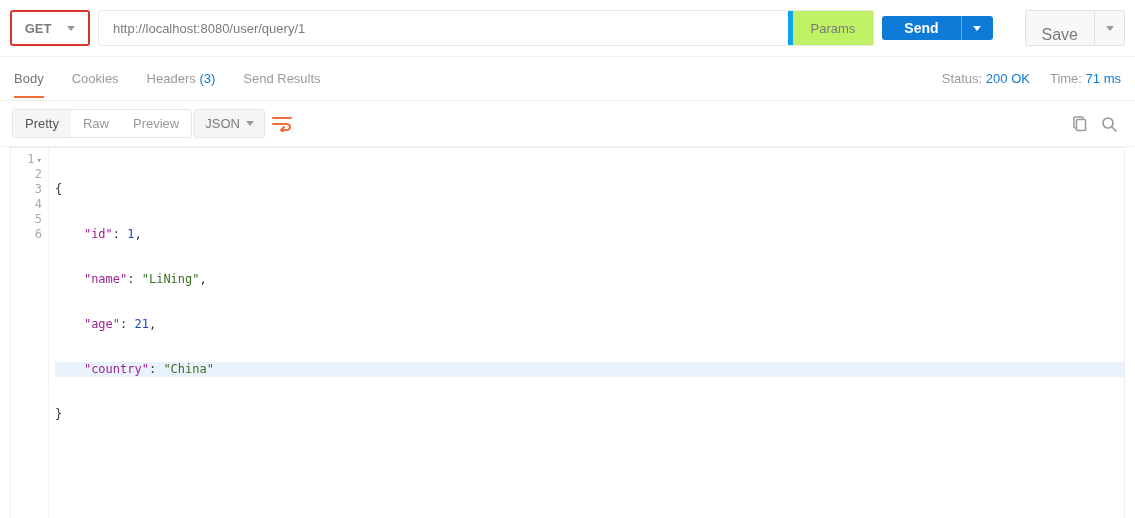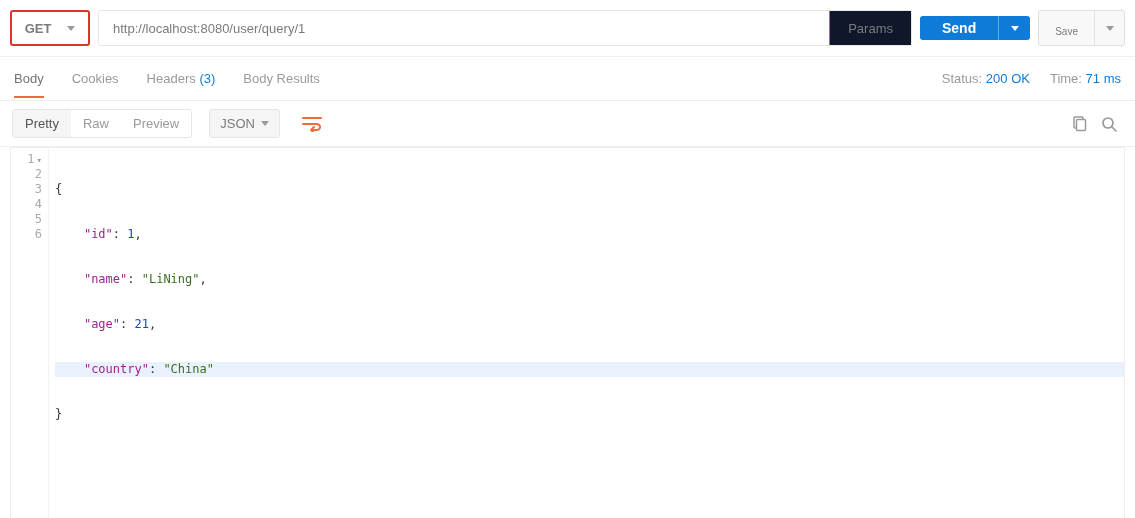--- a/index.html
+++ b/index.html
@@ -52,22 +52,22 @@
     padding: 0 14px;
     height: 100%;
     font-size: 13px;
     color: #7b7b7b;
     background: transparent;
   }
   .params-btn {
     height: 100%;
     padding: 0 18px;
     border: none;
-    border-left: 1px solid #0ea5e9;
-    background: #0f172a;
+    border-left: 5px solid #0ea5e9;
+    background: #bef264;
     color: #7b7b7b;
     font-size: 13px;
     cursor: pointer;
   }
   .send-group {
     display: flex;
     height: 24px;
   }
   .send-btn {
     background: #0f7bd9;
@@ -92,23 +92,24 @@
   }
   .save-group {
     display: flex;
     height: 36px;
   }
   .save-btn {
     background: #f8f8f8;
     border: 1px solid #e0e0e0;
     color: #7b7b7b;
     padding: 15px 16px;
-    font-size: 10px;
+    font-size: 16px;
     border-radius: 3px 0 0 3px;
     cursor: pointer;
+    margin-left: 24px;
   }
   .save-caret {
     background: #f8f8f8;
     border: 1px solid #e0e0e0;
     border-left: none;
     width: 30px;
     display: flex;
     align-items: center;
     justify-content: center;
     border-radius: 0 3px 3px 0;
@@ -145,21 +146,21 @@
     color: #9a9a9a;
     font-size: 13px;
   }
   .status-area .val { color: #0f7bd9; }
 
   
   .toolbar-row {
     display: flex;
     align-items: center;
     padding: 8px 12px;
-    gap: 17px;
+    gap: 2px;
     border-bottom: 1px solid #eee;
   }
   .view-group {
     display: flex;
     border: 1px solid #e6e6e6;
     border-radius: 3px;
     overflow: hidden;
   }
   .view-btn {
     border: none;
@@ -286,21 +287,21 @@
 </div>
 
 <div class="tabs-row">
   <div class="tabs">
     <div class="tab active">Body</div>
     <div class="tab">Cookies</div>
     <div class="tab">
       <span>Headers</span>
       <span class="count">(3)</span>
     </div>
-    <div class="tab">Body Results</div>
+    <div class="tab">Send Results</div>
   </div>
   <div class="status-area">
     <div>
       <span>Status:</span>
       <span class="val">200 OK</span>
     </div>
     <div>
       <span>Time:</span>
       <span class="val">71 ms</span>
     </div>

